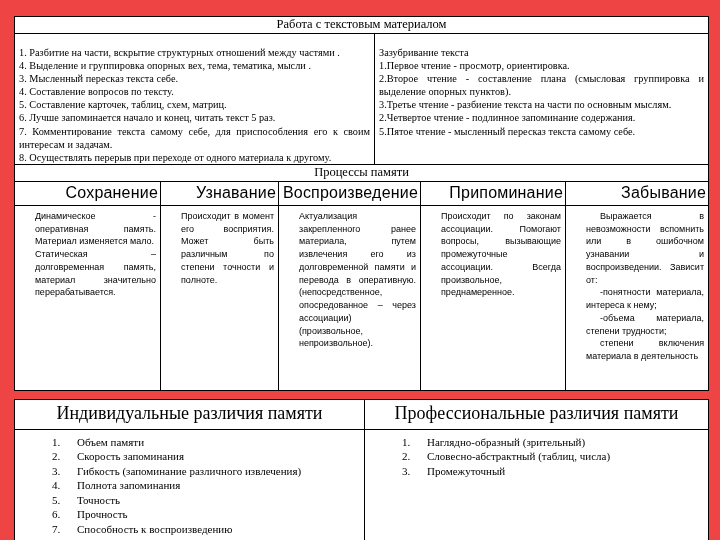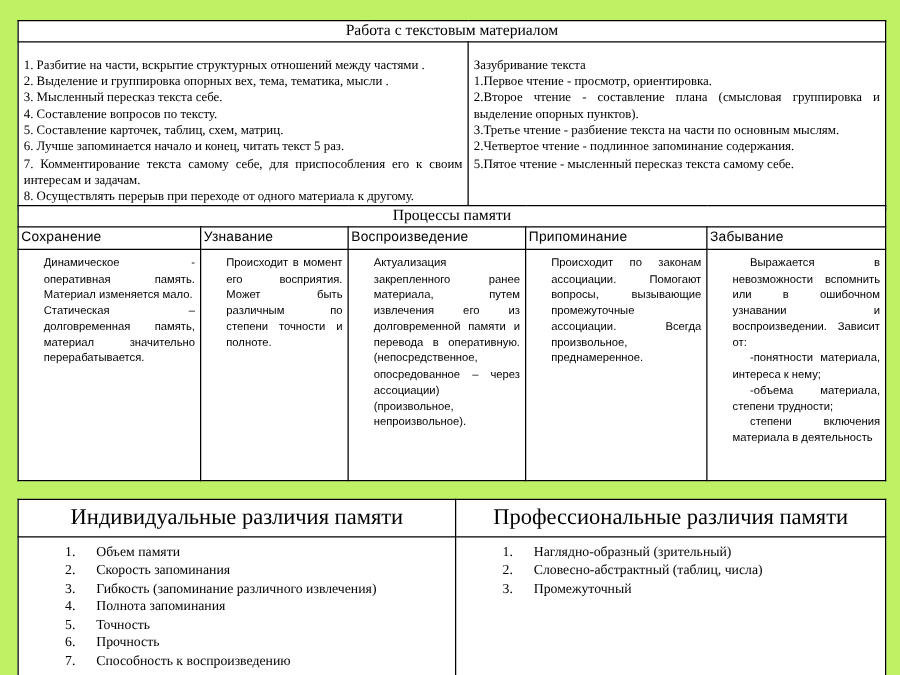--- a/index.html
+++ b/index.html
@@ -11,21 +11,21 @@
     width: 720px;
     height: 540px;
     font-family: "Liberation Serif", serif;
     color: #000000;
     overflow: hidden;
   }
   .page {
     position: relative;
     width: 720px;
     height: 540px;
-    background: #bef264;
+    background: #ef4444;
   }
 
   
   .tbl {
     position: absolute;
     border-collapse: collapse;
     table-layout: fixed;
     background: #ffffff;
   }
   .tbl td, .tbl th {
@@ -64,23 +64,23 @@
     text-align-last: left;
   }
 
   
   #tbl-processes {
     left: 14px;
     top: 164px;
     width: 694px;
   }
   #tbl-processes .col-head {
-    text-align: left;
+    text-align: right;
     font-family: "Liberation Sans", sans-serif;
-    font-size: 11px;
+    font-size: 16px;
     padding: 2px 2px 3px 2px;
     letter-spacing: 0.2px;
   }
   #tbl-processes .proc-cell {
     font-family: "Liberation Sans", sans-serif;
     font-size: 9px;
     line-height: 1.42;
     text-align: justify;
     text-align-last: left;
     padding: 4px 4px 4px 20px;
@@ -129,21 +129,21 @@
         <col style="width:360px">
         <col style="width:334px">
       </colgroup>
     <tbody>
       <tr>
         <td class="title-cell" colspan="2">Работа с текстовым материалом</td>
       </tr>
       <tr>
         <td class="body-cell">
           <p class="justify">1. Разбитие на части, вскрытие структурных отношений между частями .</p>
-          <p class="justify">2. Выделение и группировка опорных вех, тема, тематика, мысли .</p>
+          <p class="justify">4. Выделение и группировка опорных вех, тема, тематика, мысли .</p>
           <p>3. Мысленный пересказ текста себе.</p>
           <p>4. Составление вопросов по тексту.</p>
           <p>5. Составление карточек, таблиц, схем, матриц.</p>
           <p>6. Лучше запоминается начало и конец, читать текст 5 раз.</p>
           <p class="justify">7. Комментирование текста самому себе, для приспособления его к своим интересам и задачам.</p>
           <p class="justify">8. Осуществлять перерыв при переходе от одного материала к другому.</p>
         </td>
         <td class="body-cell">
           <p>Зазубривание текста</p>
           <p>1.Первое чтение - просмотр, ориентировка.</p>

